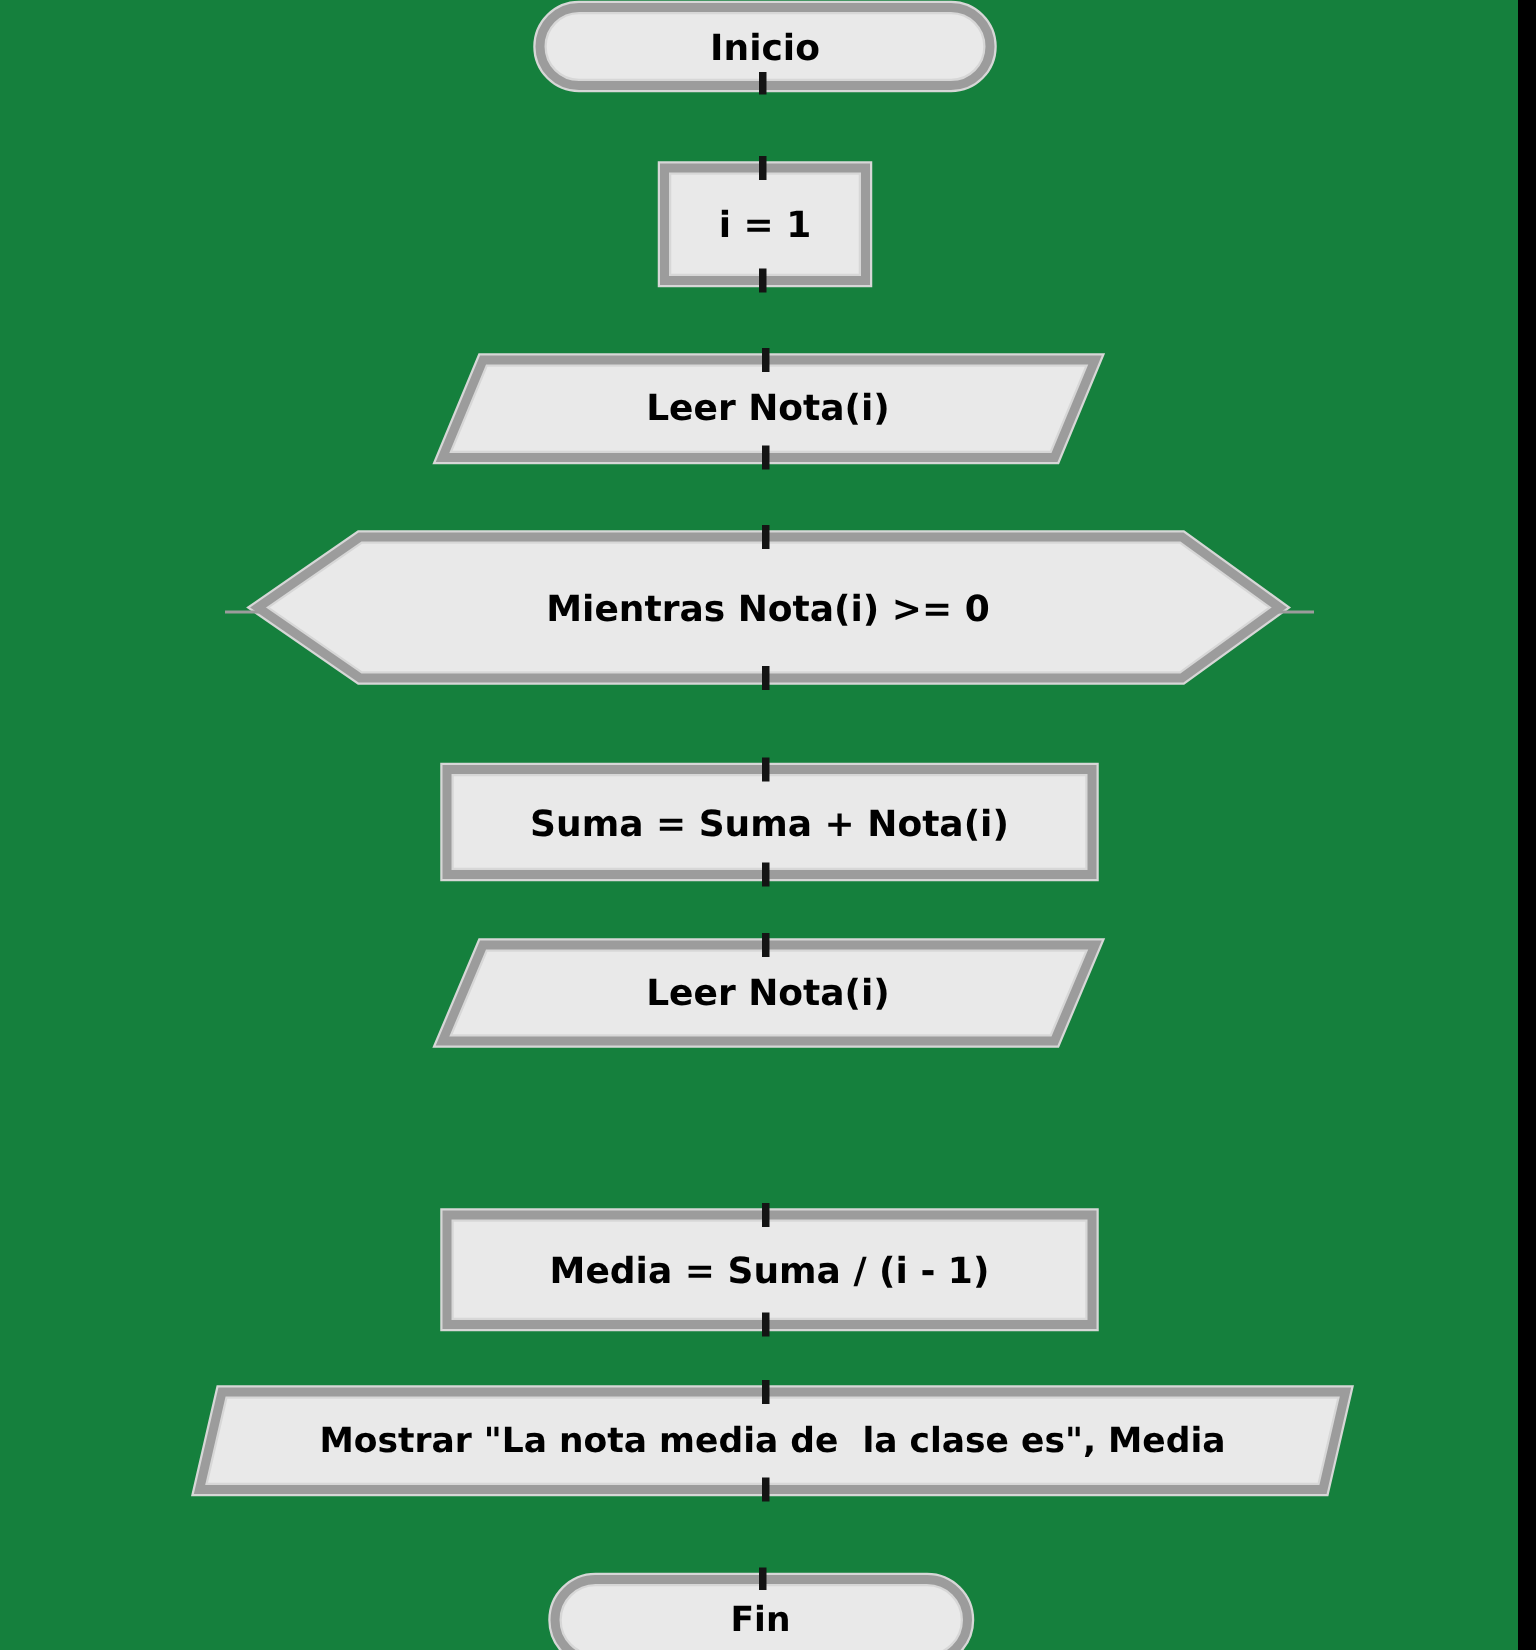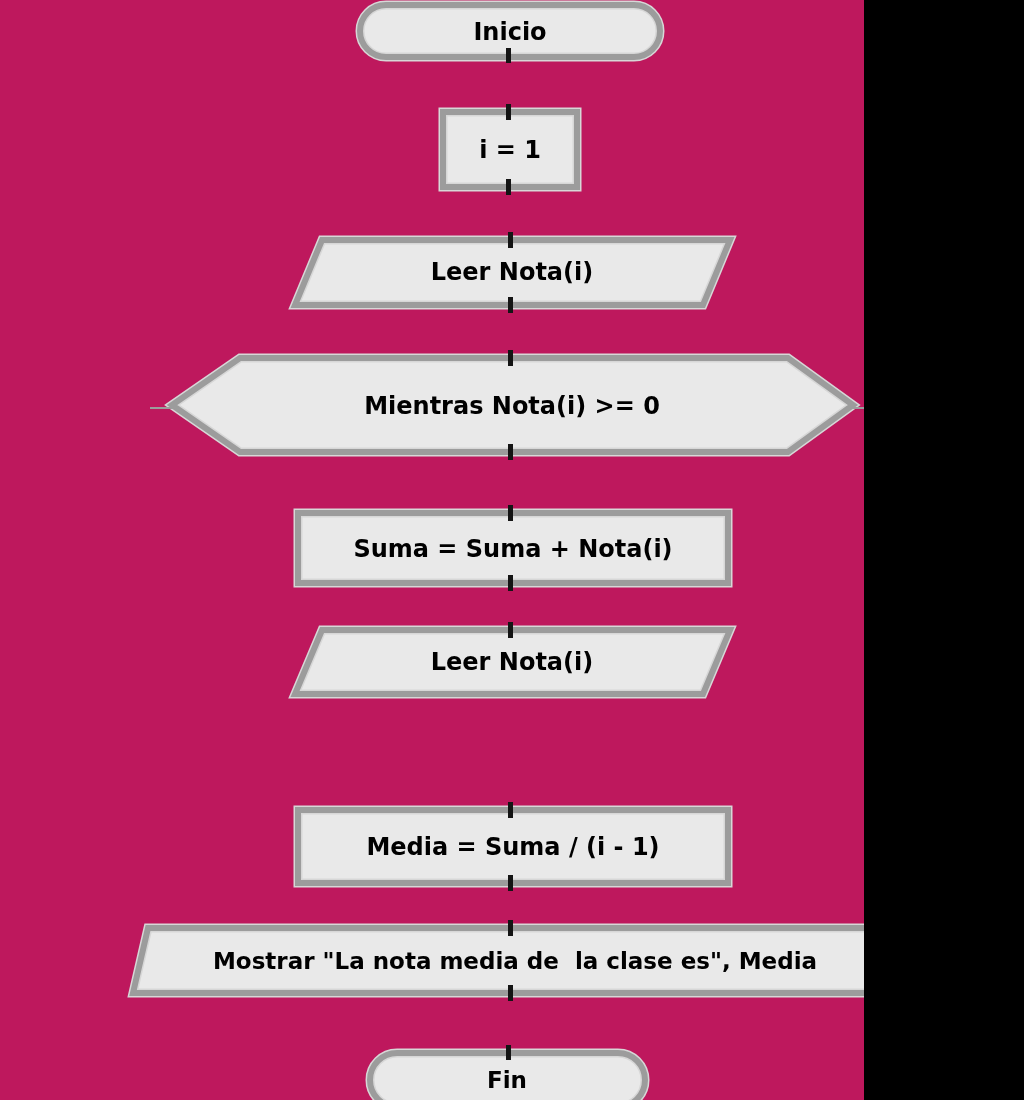--- a/index.html
+++ b/index.html
@@ -2,23 +2,23 @@
 <html><head>
 <meta charset="utf-8">
 <style>
   html, body {
     margin: 0;
     padding: 0;
     background: #000000;
   }
   .canvas {
     position: relative;
-    width: 864px;
+    width: 1012px;
     height: 1100px;
-    background: #be185d;
+    background: #15803d;
     overflow: hidden;
     font-family: "DejaVu Sans", "Liberation Sans", sans-serif;
   }
   svg { display: block; }
 
   
   .shape-fill { fill: #e9e9e9; }
   .shape-edge { fill: none; stroke: #d7d7d7; stroke-width: 9; }
   .shape-band { fill: none; stroke: #9c9c9c; stroke-width: 6; }
 

